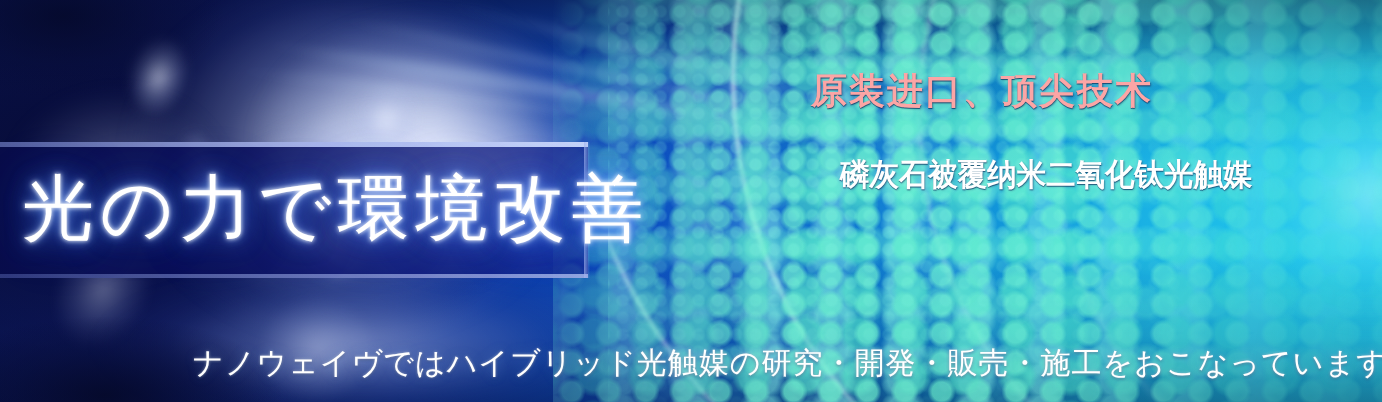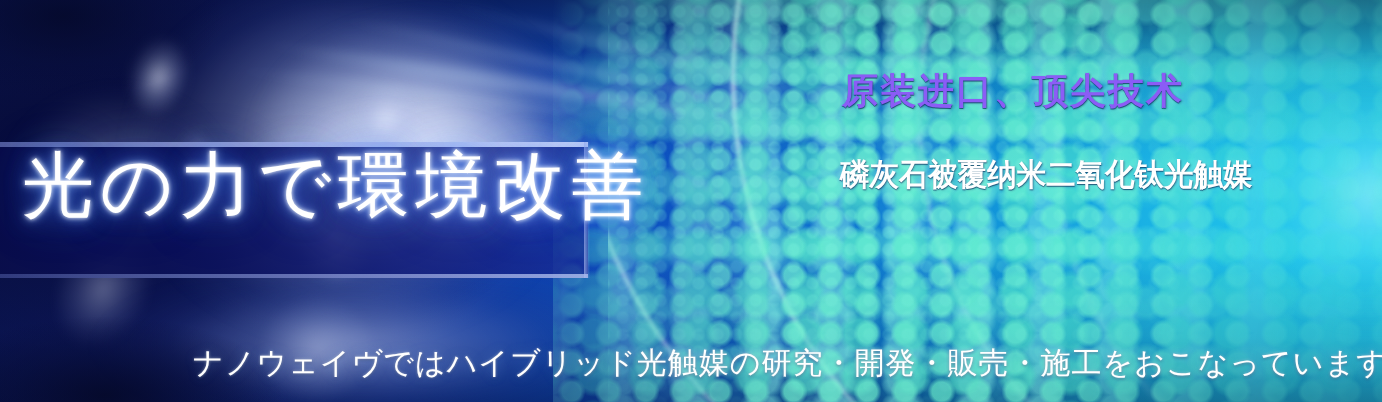--- a/index.html
+++ b/index.html
@@ -236,41 +236,41 @@
     background:linear-gradient(90deg, rgba(120,140,215,.35) 0%, rgba(170,186,240,.6) 60%, rgba(195,210,250,.72) 100%);
   }
   .band-edge{
     position:absolute; left:584px; top:142px; width:6px; height:136px;
     background:linear-gradient(90deg, rgba(170,186,240,.7), rgba(120,140,215,0));
   }
 
   
 
   .headline{
-    position:absolute; left:22px; top:149px;
+    position:absolute; left:22px; top:172px;
     font-size:72px; line-height:1;
     letter-spacing:6px;
     color:#ffffff;
     font-weight:300;
     font-family:"DejaVu Sans","Liberation Sans", sans-serif;
     text-shadow:
       0 0 4px rgba(255,255,255,.95),
       0 0 10px rgba(150,190,255,.9),
       0 0 22px rgba(80,140,255,.8),
       0 0 40px rgba(40,100,240,.6),
       0 0 60px rgba(20,70,200,.45);
     white-space:nowrap;
   }
 
   .cn-line-1{
-    position:absolute; left:842px; top:73px;
+    position:absolute; left:811px; top:73px;
     font-size:36px; line-height:1;
     letter-spacing:2px;
     font-weight:bold;
-    color:#8b5cf6;
+    color:#fca5a5;
     font-family:"DejaVu Sans","Liberation Sans", sans-serif;
     text-shadow:
       0 1px 0 rgba(8,40,90,.55),
       1px 1px 2px rgba(6,34,80,.5),
       0 0 8px rgba(255,255,255,.2);
     white-space:nowrap;
   }
 
   .cn-line-2{
     position:absolute; left:840px; top:159px;

